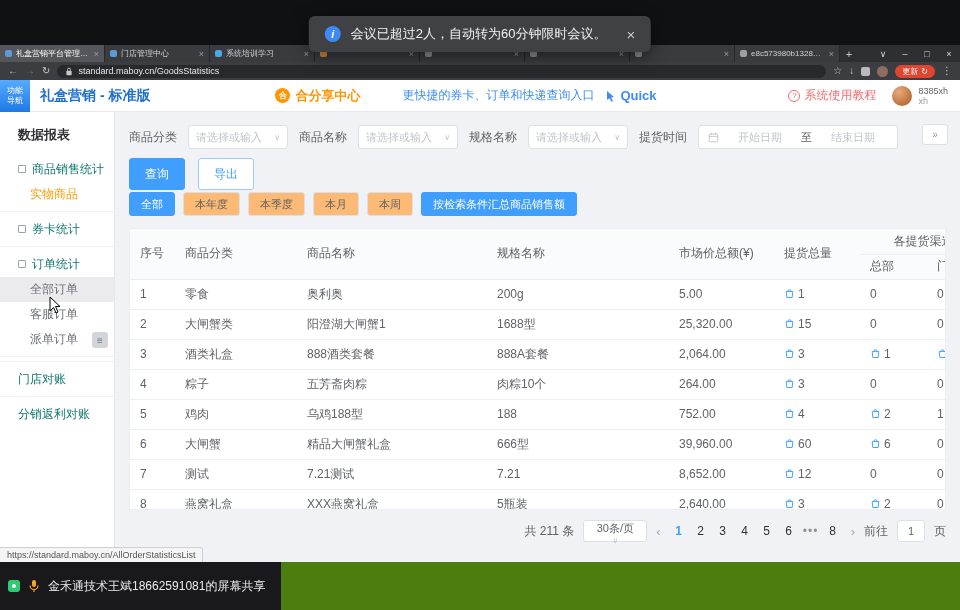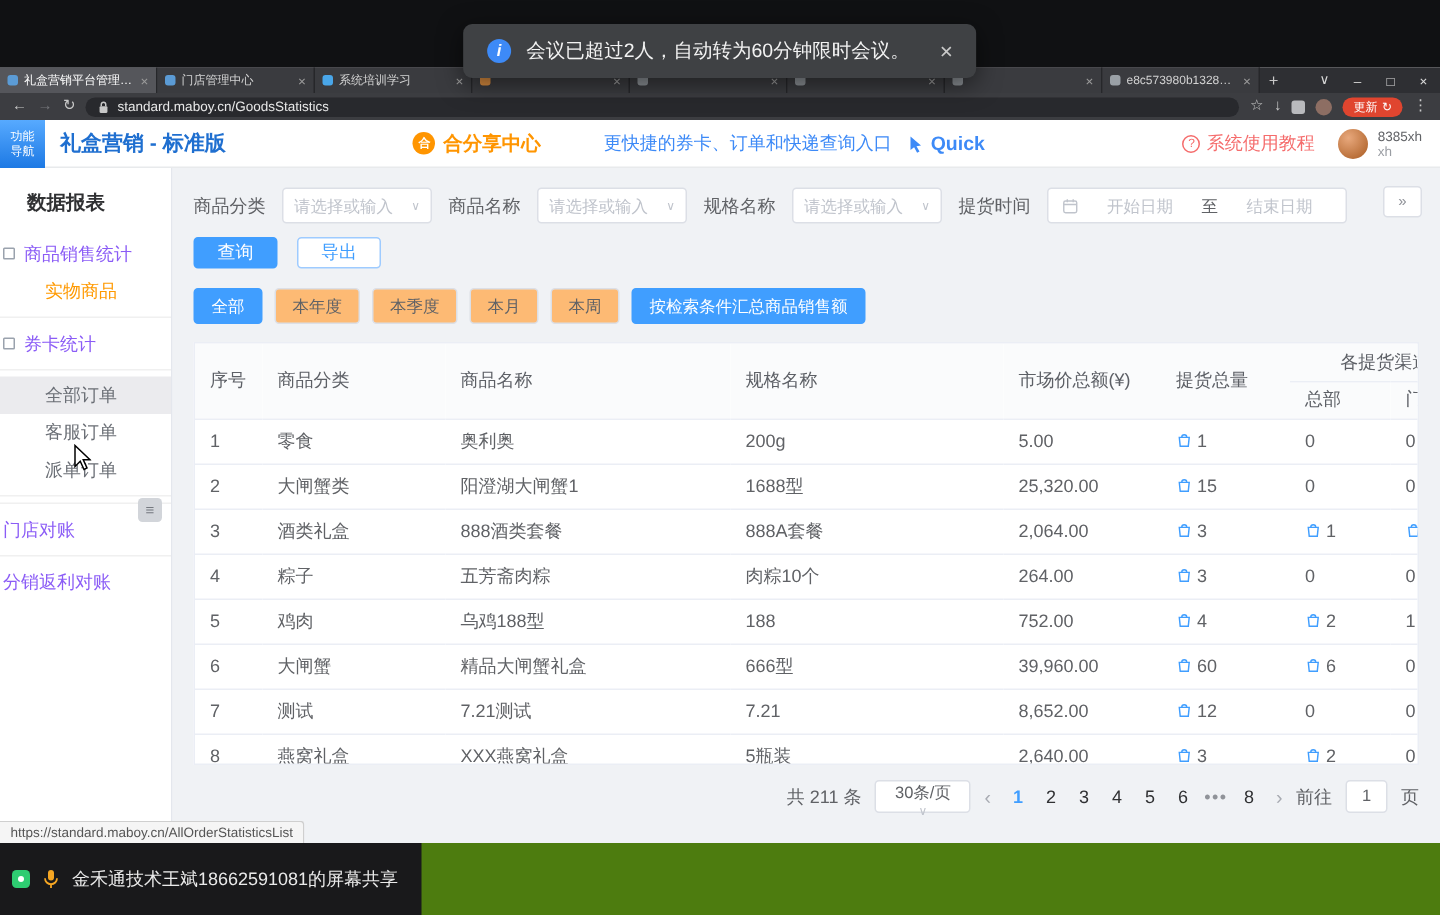--- a/index.html
+++ b/index.html
@@ -54,21 +54,21 @@
   .quick-wrap{display:flex;align-items:center;gap:4px;margin-left:12px;color:#3d8af7;font-weight:bold;font-size:13px;cursor:pointer;}
   .tutorial{margin-left:auto;color:#f56c6c;font-size:12px;display:flex;gap:4px;align-items:center;white-space:nowrap;cursor:pointer;}
   .qmark{width:12px;height:12px;border:1px solid #f56c6c;border-radius:50%;font-size:8px;display:flex;align-items:center;justify-content:center;color:#f56c6c;}
   .avatar{width:20px;height:20px;border-radius:50%;background:radial-gradient(circle at 35% 30%,#e8a87c,#a85a20);margin:0 6px 0 16px;flex:none;cursor:pointer;}
   .user-col{font-size:9px;color:#606266;line-height:10px;margin-right:12px;}
   .user-col .sub{color:#9a9da3;}
 
   
   .sidebar{position:absolute;top:112px;left:0;width:115px;bottom:48px;background:#fff;border-right:1px solid #e4e7ed;z-index:4;}
   .side-section{font-size:13px;font-weight:bold;color:#303133;padding:14px 0 12px 18px;}
-  .side-item{display:flex;align-items:center;gap:6px;font-size:12px;color:#8b5cf6;height:26px;padding-left:2px;cursor:pointer;white-space:nowrap;}
+  .side-item{display:flex;align-items:center;gap:6px;font-size:12px;color:#0f766e;height:26px;padding-left:18px;cursor:pointer;white-space:nowrap;}
   .side-item.child{padding-left:30px;height:25px;color:#6b6f76;}
   .side-item.child.active{color:#ff9900;}
   .side-item.hover{background:#ebebee;}
   .side-icon{width:8px;height:8px;border:1px solid #9aa2ad;border-radius:1px;flex:none;}
   .side-divider{height:1px;background:#f0f0f0;margin:4px 0;}
   .side-handle{position:absolute;right:6px;top:220px;width:16px;height:16px;background:#d2d5da;border-radius:3px;color:#74787f;
                font-size:10px;display:flex;align-items:center;justify-content:center;cursor:pointer;}
 
   
   .main{position:absolute;top:112px;left:115px;right:0;bottom:48px;background:#f0f2f5;padding:12px 14px 0;overflow:hidden;}
@@ -77,21 +77,21 @@
   .f-select{width:100px;height:24px;background:#fff;border:1px solid #dcdfe6;border-radius:3px;display:flex;align-items:center;
             justify-content:space-between;padding:0 7px;font-size:11px;color:#c0c4cc;cursor:pointer;white-space:nowrap;}
   .chev{color:#c0c4cc;font-size:8px;}
   .f-date{width:200px;height:24px;background:#fff;border:1px solid #dcdfe6;border-radius:3px;display:flex;align-items:center;gap:6px;
           padding:0 9px;font-size:11px;color:#c0c4cc;cursor:pointer;white-space:nowrap;}
   .f-date .ph{flex:1;text-align:center;}
   .date-sep{color:#606266;}
   .collapse-btn{position:absolute;top:12px;right:12px;width:26px;height:21px;background:#fff;border:1px solid #dcdfe6;border-radius:3px;
                 color:#909399;font-size:10px;display:flex;align-items:center;justify-content:center;cursor:pointer;}
   .btn-row{display:flex;gap:13px;margin-top:8px;height:26px;}
-  .btn{font-size:12px;border-radius:3px;padding:0 15px;display:flex;align-items:center;cursor:pointer;height:21px;white-space:nowrap;}
+  .btn{font-size:12px;border-radius:3px;padding:0 15px;display:flex;align-items:center;cursor:pointer;height:32px;white-space:nowrap;}
   .btn.primary{background:#409eff;color:#fff;border:1px solid #409eff;}
   .btn.plain{background:#fff;color:#409eff;border:1px solid #9ecbff;}
   .quick-row{display:flex;gap:8px;margin-top:8px;height:24px;}
   .qbtn{font-size:11px;border-radius:3px;padding:0 11px;display:flex;align-items:center;background:#fdba74;border:1px solid #dcdfe6;
         color:#606266;cursor:pointer;white-space:nowrap;}
   .qbtn.active,.qbtn.summary{background:#409eff;border-color:#409eff;color:#fff;}
   .table-card{margin-top:12px;background:#fff;border:1px solid #ebeef5;height:282px;overflow:hidden;position:relative;}
   table{border-collapse:collapse;table-layout:fixed;width:857px;font-size:12px;}
   th,td{padding:0 10px;text-align:left;font-weight:normal;white-space:nowrap;overflow:hidden;}
   thead th{background:#fafbfc;color:#5d6066;border-bottom:1px solid #ebeef5;height:25px;}
@@ -238,20 +238,24 @@
         </div>
         <div class="side-item child active">
           <span>实物商品</span>
         </div>
         <div class="side-divider"></div>
         <div class="side-item parent">
           <span class="side-icon"></span>
           <span>券卡统计</span>
         </div>
         <div class="side-divider"></div>
+        <div class="side-item parent">
+          <span class="side-icon"></span>
+          <span>订单统计</span>
+        </div>
         <div class="side-item child hover">
           <span>全部订单</span>
         </div>
         <div class="side-item child">
           <span>客服订单</span>
         </div>
         <div class="side-item child">
           <span>派单订单</span>
         </div>
         <div class="side-divider"></div>

